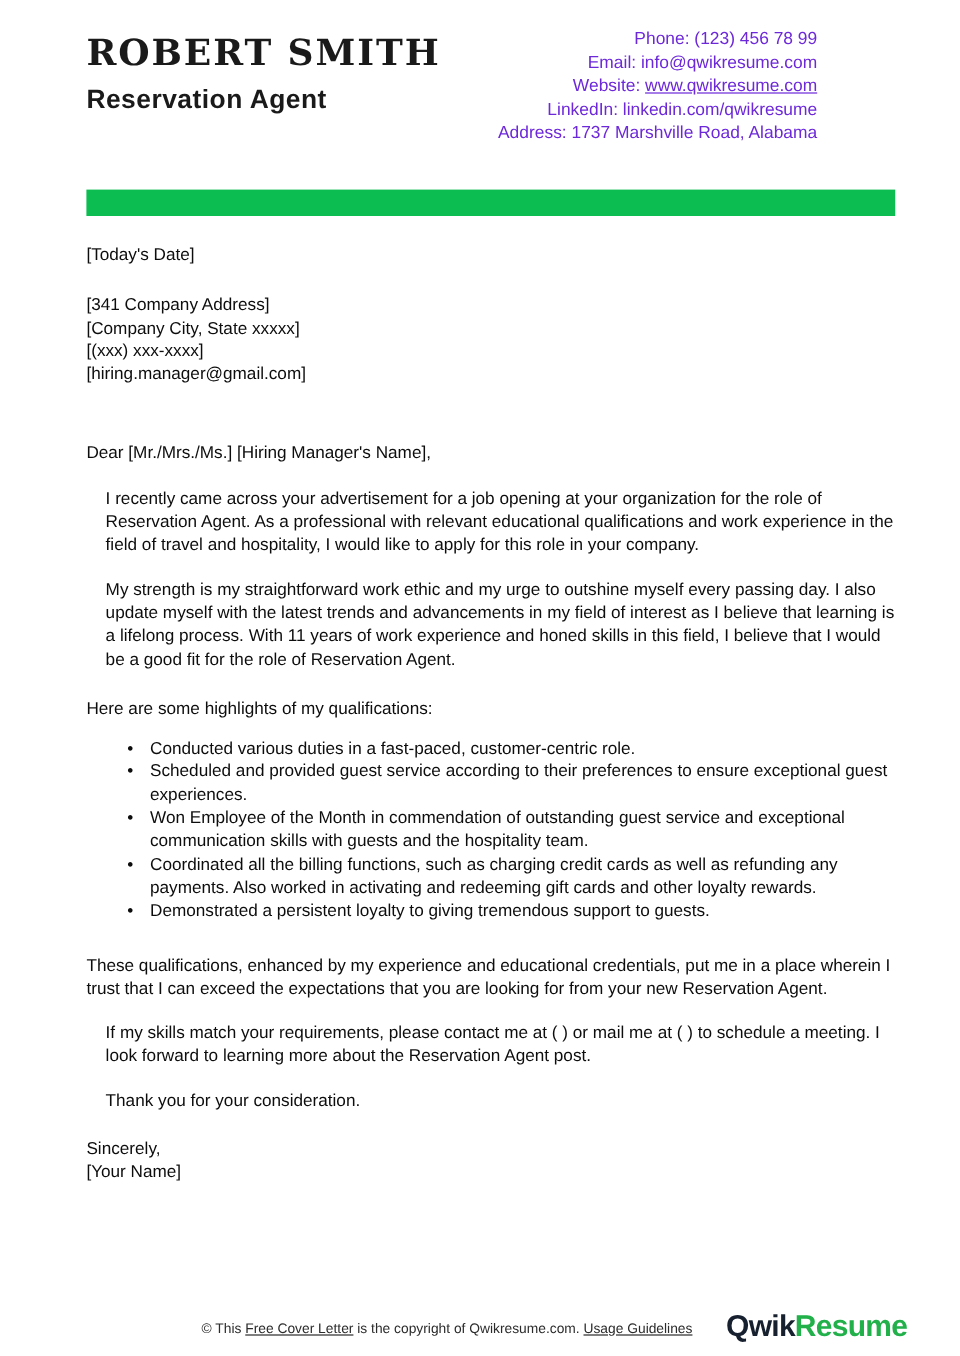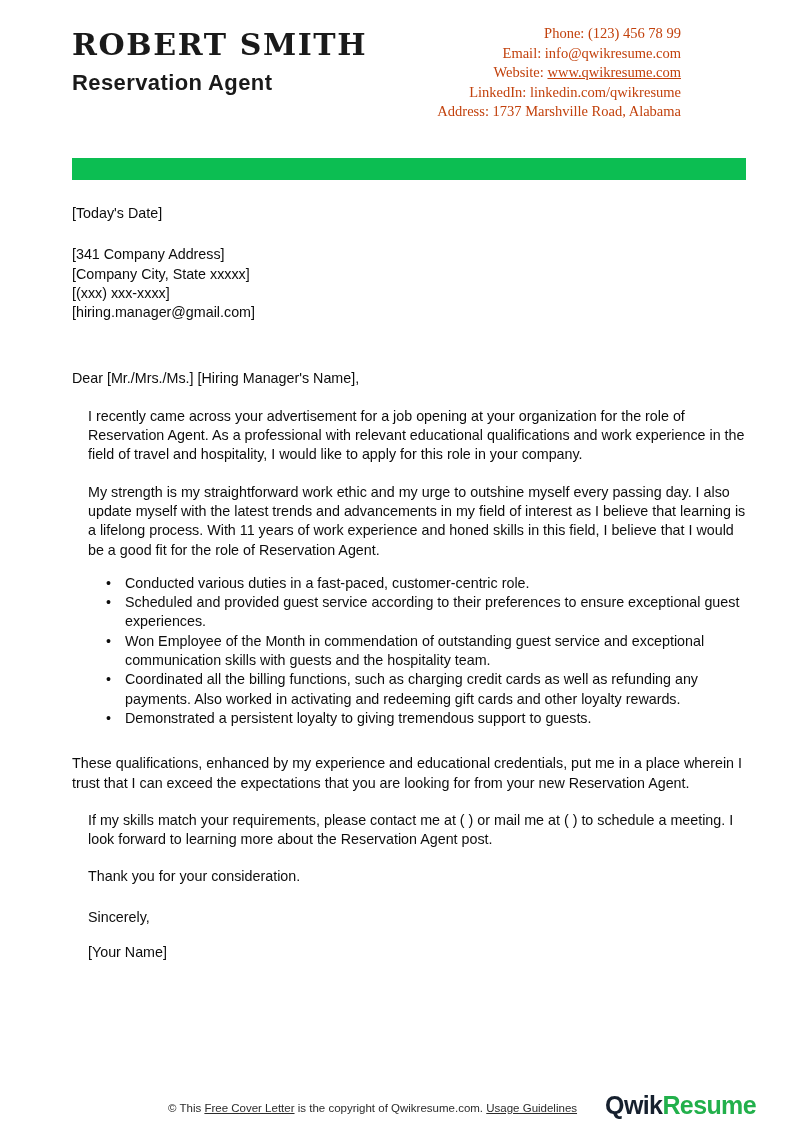--- a/index.html
+++ b/index.html
@@ -49,24 +49,24 @@
     font-weight: bold;
     font-size: 22px;
     letter-spacing: 0.4px;
     line-height: 1.2;
     color: #1a1a1a;
     margin: 7px 0 0 0;
     white-space: nowrap;
   }
   .header-right {
     text-align: right;
-    font-family: Liberation Serif, serif;
+    font-family: Liberation Sans, sans-serif;
     font-size: 14.5px;
     line-height: 19.5px;
-    color: #c2410c;
+    color: #6d28d9;
     max-width: 275px;
   }
   .header-right div {
     white-space: nowrap;
   }
   .header-right .wrapline {
     white-space: normal;
   }
   .u-link {
     text-decoration: underline;
@@ -128,21 +128,21 @@
     left: 34px;
     top: 0;
     font-size: 14.3px;
     line-height: 19.3px;
   }
 
   .closing-block {
     margin-top: 26px;
   }
   .sig-line {
-    margin: 16px;
+    margin: 0;
   }
   .sig-group {
     margin-top: 21px;
   }
 
   
   .footer {
     position: absolute;
     left: 0;
     top: 1085px;
@@ -207,20 +207,21 @@
       <div class="blk addr-line">[Company City, State xxxxx]</div>
       <div class="blk addr-line">[(xxx) xxx-xxxx]</div>
       <div class="blk addr-line">[hiring.manager@gmail.com]</div>
     </div>
 
     <div class="blk salutation">Dear [Mr./Mrs./Ms.] [Hiring Manager's Name],</div>
 
     <div class="blk para">I recently came across your advertisement for a job opening at your organization for the role of Reservation Agent. As a professional with relevant educational qualifications and work experience in the field of travel and hospitality, I would like to apply for this role in your company.</div>
     <div class="blk para">My strength is my straightforward work ethic and my urge to outshine myself every passing day. I also update myself with the latest trends and advancements in my field of interest as I believe that learning is a lifelong process. With 11 years of work experience and honed skills in this field, I believe that I would be a good fit for the role of Reservation Agent.</div>
 
+    <div class="blk highlights-intro">Here are some highlights of my qualifications:</div>
 
     <ul class="bullets">
       <li><span class="bullet-dot">•</span><span>Conducted various duties in a fast-paced, customer-centric role.</span></li>
       <li><span class="bullet-dot">•</span><span>Scheduled and provided guest service according to their preferences to ensure exceptional guest experiences.</span></li>
       <li><span class="bullet-dot">•</span><span>Won Employee of the Month in commendation of outstanding guest service and exceptional communication skills with guests and the hospitality team.</span></li>
       <li><span class="bullet-dot">•</span><span>Coordinated all the billing functions, such as charging credit cards as well as refunding any payments. Also worked in activating and redeeming gift cards and other loyalty rewards.</span></li>
       <li><span class="bullet-dot">•</span><span>Demonstrated a persistent loyalty to giving tremendous support to guests.</span></li>
     </ul>
 
     <div class="closing-block">

